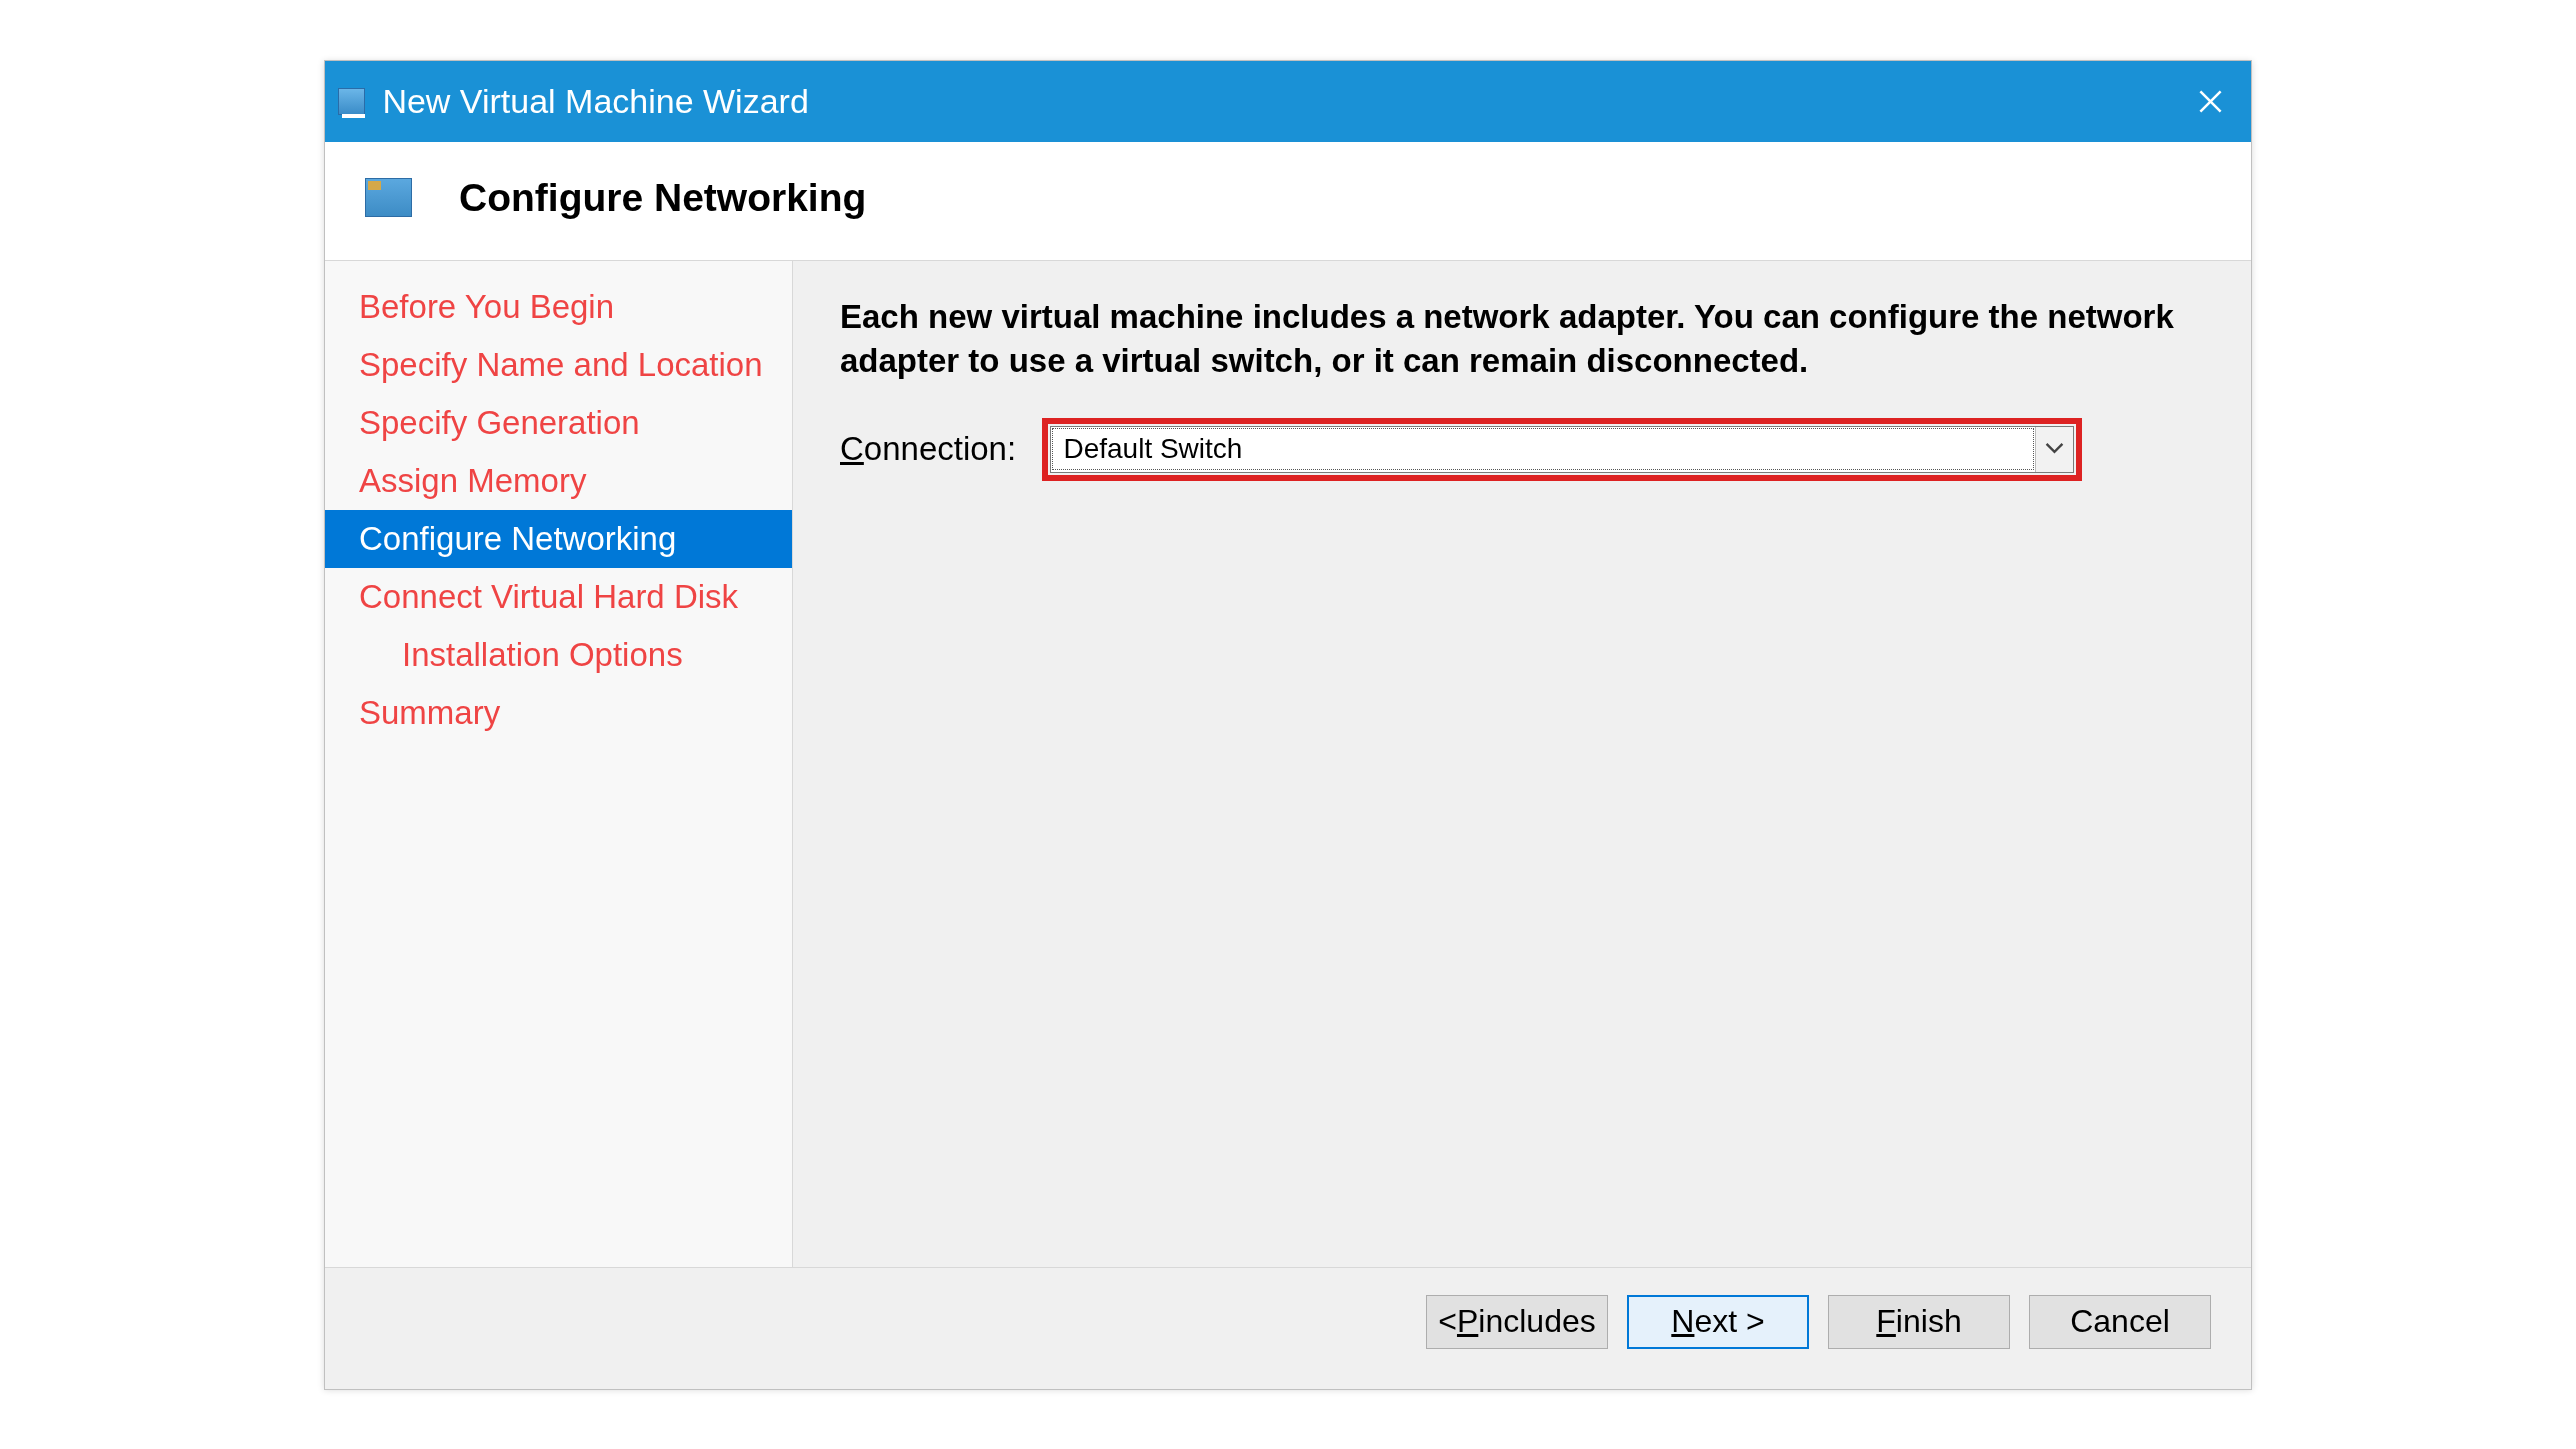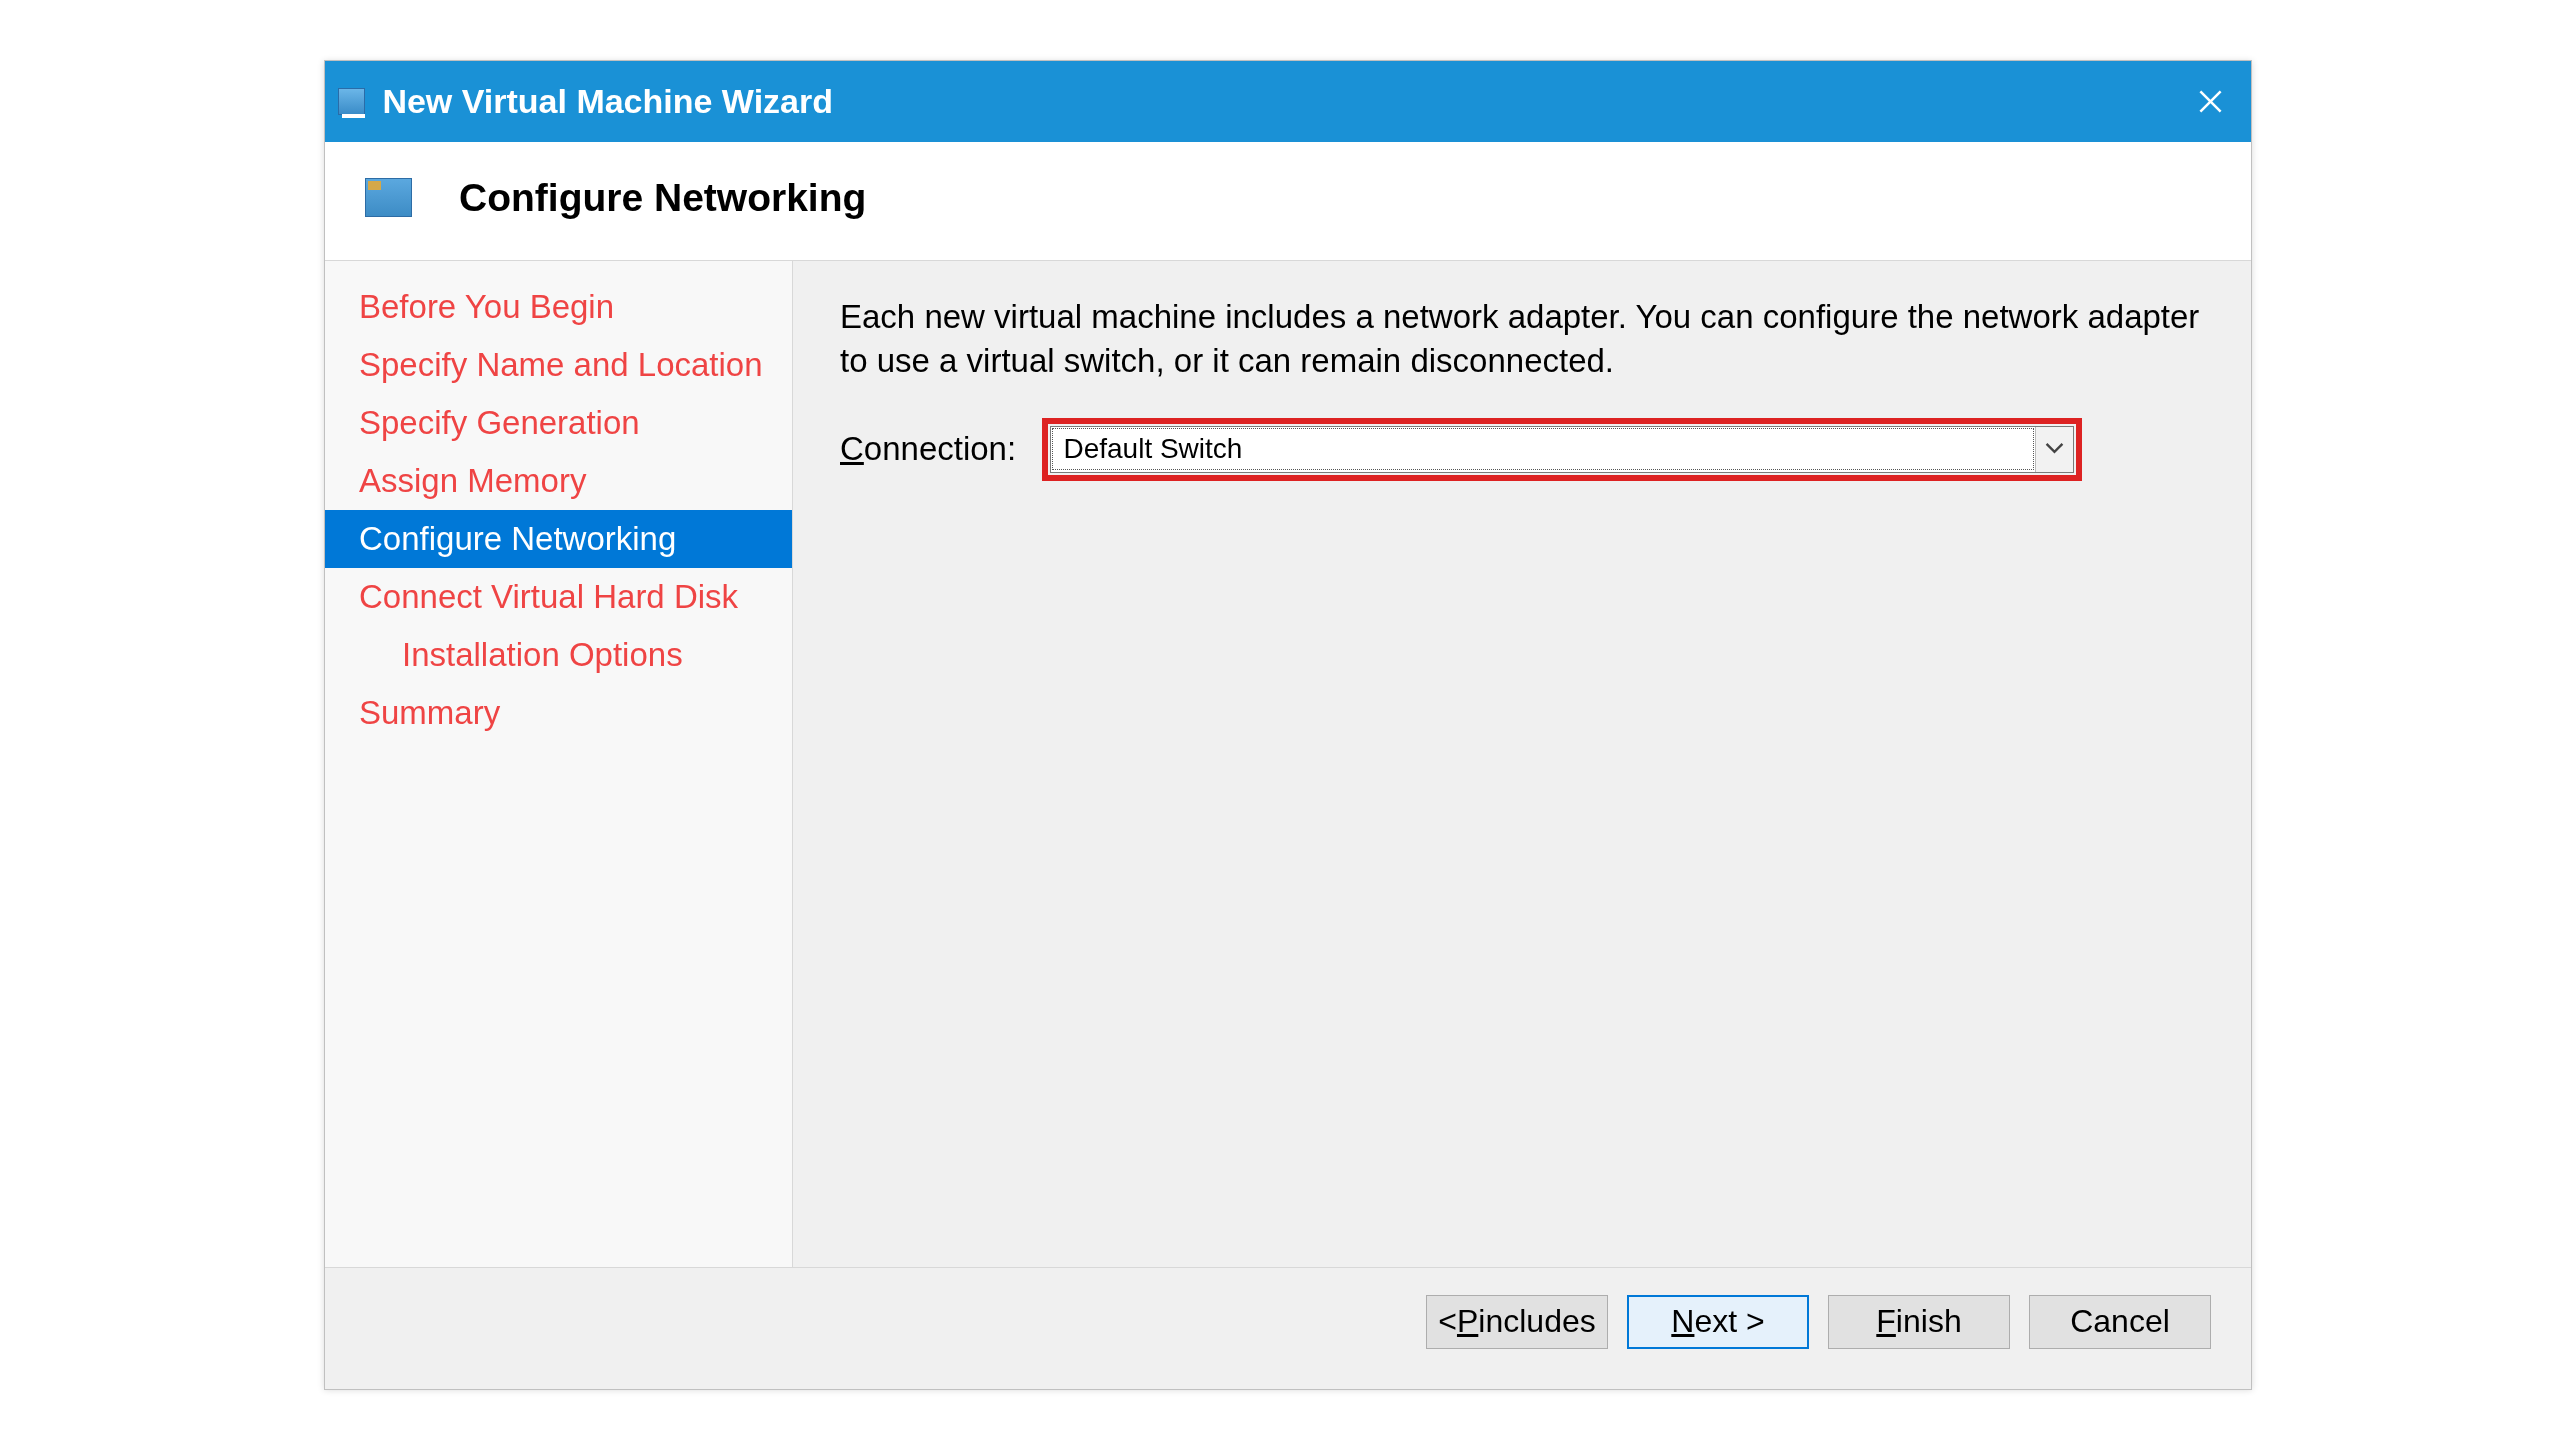--- a/index.html
+++ b/index.html
@@ -23,21 +23,21 @@
       box-shadow: 0 1.3px 6.7px rgba(0,0,0,0.15);
     }
     .titlebar {
       background: #1a91d6;
       color: #ffffff;
       height: 81px;
       display: flex;
       align-items: center;
       padding: 0 13.4px;
       font-size: 34px;
-      font-weight: 700;
+      font-weight: 400;
     }
     .titlebar-icon {
       width: 27px;
       height: 27px;
       margin-right: 17px;
       background: linear-gradient(to bottom, #6bb6e8, #3a8cc8);
       border: 0.7px solid #2a6ca8;
       position: relative;
     }
     .titlebar-icon::after {
@@ -117,20 +117,21 @@
     .content {
       flex: 1;
       padding: 34px 47px;
       background: #f0f0f0;
     }
     .description {
       font-size: 33px;
       color: #000;
       line-height: 1.35;
       margin-bottom: 34px;
+      font-weight: bold;
     }
     .form-row {
       display: flex;
       align-items: center;
     }
     .form-label {
       font-size: 33px;
       color: #000;
       margin-right: 26px;
     }

